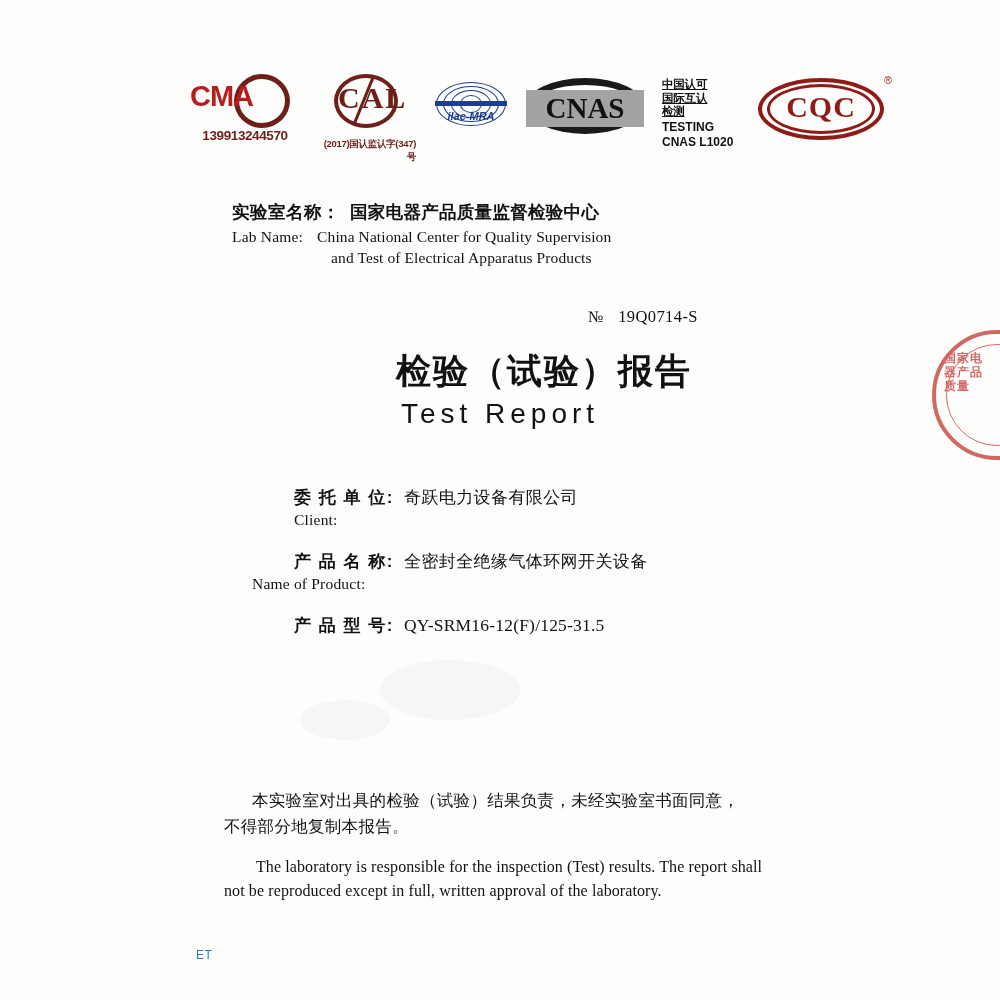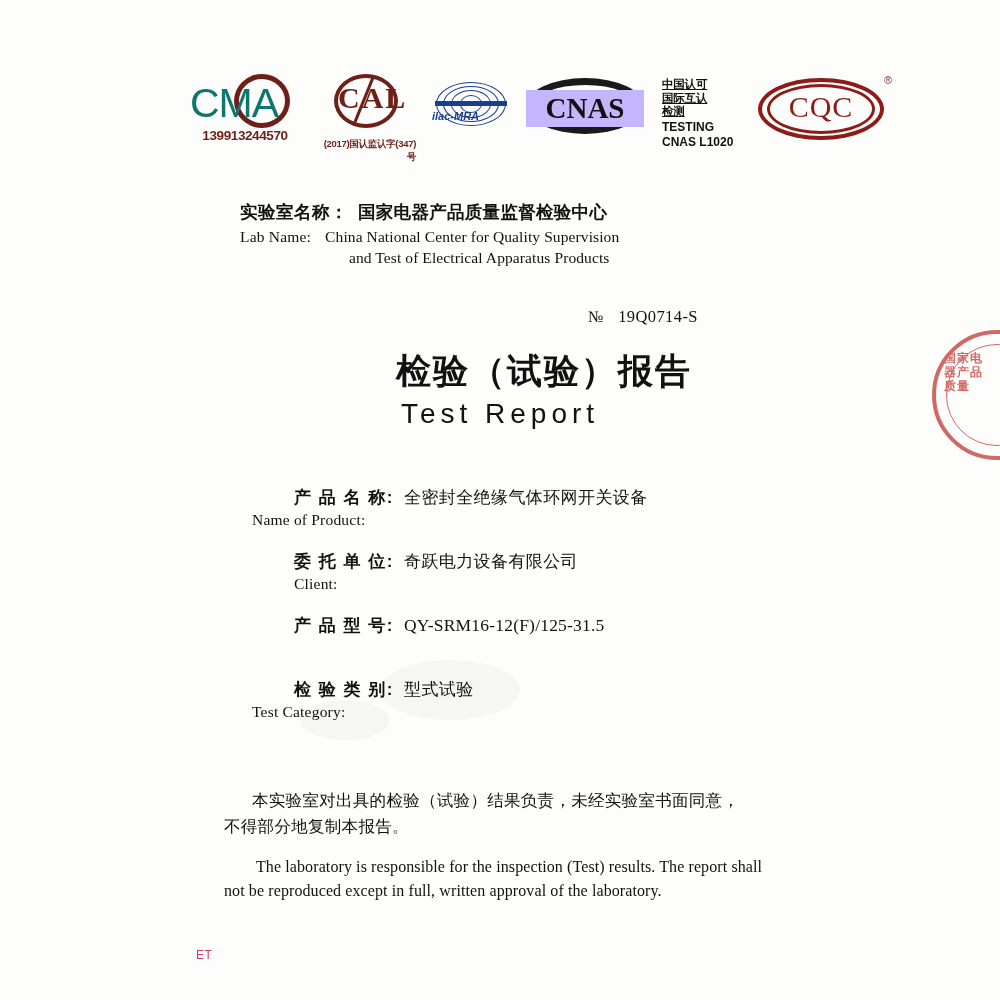--- a/index.html
+++ b/index.html
@@ -57,24 +57,24 @@
     height: 54px;
     border: 5px solid #6d1f18;
     border-radius: 50%;
     box-sizing: border-box;
   }
   .logo-cma .ring .txt {
     position: absolute;
     left: 0;
     top: 8px;
     font-family: "Liberation Sans", sans-serif;
-    font-weight: normal;
-    font-size: 41px;
+    font-weight: bold;
+    font-size: 29px;
     letter-spacing: -1px;
-    color: #0f766e;
+    color: #b91c1c;
   }
   .logo-cma .code {
     font-family: "Liberation Sans", sans-serif;
     font-weight: bold;
     font-size: 13.5px;
     letter-spacing: -0.4px;
     margin-top: -2px;
   }
 
   
@@ -122,21 +122,21 @@
     font-weight: bold;
     font-size: 9.5px;
     letter-spacing: -0.3px;
     margin-top: 8px;
   }
 
   
   .logo-ilac {
     width: 78px;
     margin-top: 8px;
-    text-align: left;
+    text-align: center;
   }
   .logo-ilac .globe {
     position: relative;
     width: 72px;
     height: 48px;
     margin: 0 auto;
   }
   .logo-ilac .globe .arc {
     position: absolute;
     left: 50%;
@@ -188,21 +188,21 @@
     position: absolute;
     left: 0;
     top: 14px;
     width: 118px;
     text-align: center;
     font-family: "Liberation Serif", serif;
     font-size: 29px;
     font-weight: bold;
     letter-spacing: 0px;
     color: #111;
-    background: #c4b5fd;
+    background: #a3a3a3;
     padding: 2px 0;
   }
 
   
   .logo-cnastext {
     width: 80px;
     margin-top: 6px;
     font-family: "Liberation Sans", sans-serif;
     color: #111;
     line-height: 1.18;
@@ -246,41 +246,40 @@
     border-radius: 50%;
     box-sizing: border-box;
   }
   .logo-cqc .glyph {
     position: absolute;
     left: 0;
     top: 12px;
     width: 126px;
     text-align: center;
     font-family: "Liberation Serif", serif;
-    font-weight: normal;
+    font-weight: bold;
     font-size: 30px;
     letter-spacing: 1px;
     color: #8d1c18;
   }
   .logo-cqc .reg {
     position: absolute;
     right: -4px;
     top: -4px;
     font-size: 11px;
     color: #8d1c18;
     font-family: "Liberation Sans", sans-serif;
   }
 
   
   .labblock {
     position: absolute;
-    left: 240px;
+    left: 232px;
     top: 200px;
     width: 540px;
-    text-align: center;
   }
   .labblock .row1 {
     display: flex;
     align-items: baseline;
     gap: 10px;
   }
   .lab-zh-label {
     font-family: "Liberation Sans", sans-serif;
     font-size: 17.5px;
     font-weight: bold;
@@ -468,21 +467,21 @@
     letter-spacing: 1px;
   }
 
   
   .corner-stamp {
     position: absolute;
     left: 196px;
     top: 948px;
     font-family: "Liberation Sans", sans-serif;
     font-size: 12px;
-    color: #be185d;
+    color: #0369a1;
     opacity: 0.85;
     letter-spacing: 0.5px;
   }
 
   
   .smudge {
     position: absolute;
     border-radius: 50%;
     background: rgba(120, 130, 120, 0.05);
   }
@@ -573,48 +572,41 @@
     <span>19Q0714-S</span>
   </div>
 
   <div class="title-zh">检验（试验）报告</div>
   <div class="title-en">Test   Report</div>
 
   <div class="fields">
 
     <div class="field">
       <div class="f-zh">
+        <span class="f-zh-label">委 托 单 位:</span>
+        <span class="f-value">奇跃电力设备有限公司</span>
+      </div>
+      <div class="f-en-label">Client:</div>
+    </div>
+
+    <div class="field">
+      <div class="f-zh">
         <span class="f-zh-label">产 品 名 称:</span>
         <span class="f-value">全密封全绝缘气体环网开关设备</span>
       </div>
       <div class="f-en-label ind0">Name of Product:</div>
-    </div>
-
-    <div class="field">
-      <div class="f-zh">
-        <span class="f-zh-label">委 托 单 位:</span>
-        <span class="f-value">奇跃电力设备有限公司</span>
-      </div>
-      <div class="f-en-label">Client:</div>
     </div>
 
     <div class="field">
       <div class="f-zh">
         <span class="f-zh-label">产 品 型 号:</span>
         <span class="f-value latin">QY-SRM16-12(F)/125-31.5</span>
       </div>
     </div>
 
-    <div class="field">
-      <div class="f-zh">
-        <span class="f-zh-label">检 验 类 别:</span>
-        <span class="f-value">型式试验</span>
-      </div>
-      <div class="f-en-label ind0">Test Category:</div>
-    </div>
 
   </div>
 
   <div class="stmt-zh">
     <div class="l1">本实验室对出具的检验（试验）结果负责，未经实验室书面同意，</div>
     <div>不得部分地复制本报告。</div>
   </div>
 
   <div class="stmt-en">
     <div class="l1">The laboratory is responsible for the inspection (Test) results. The report shall</div>

